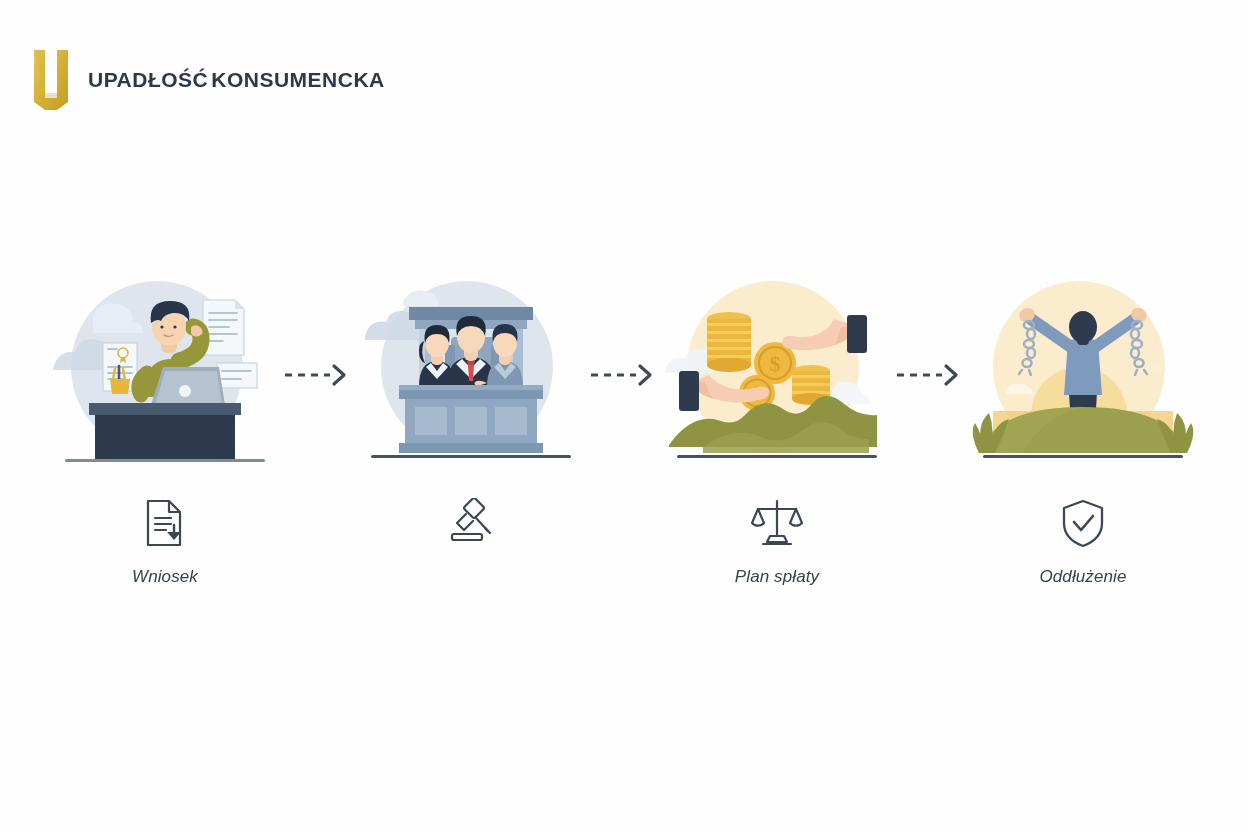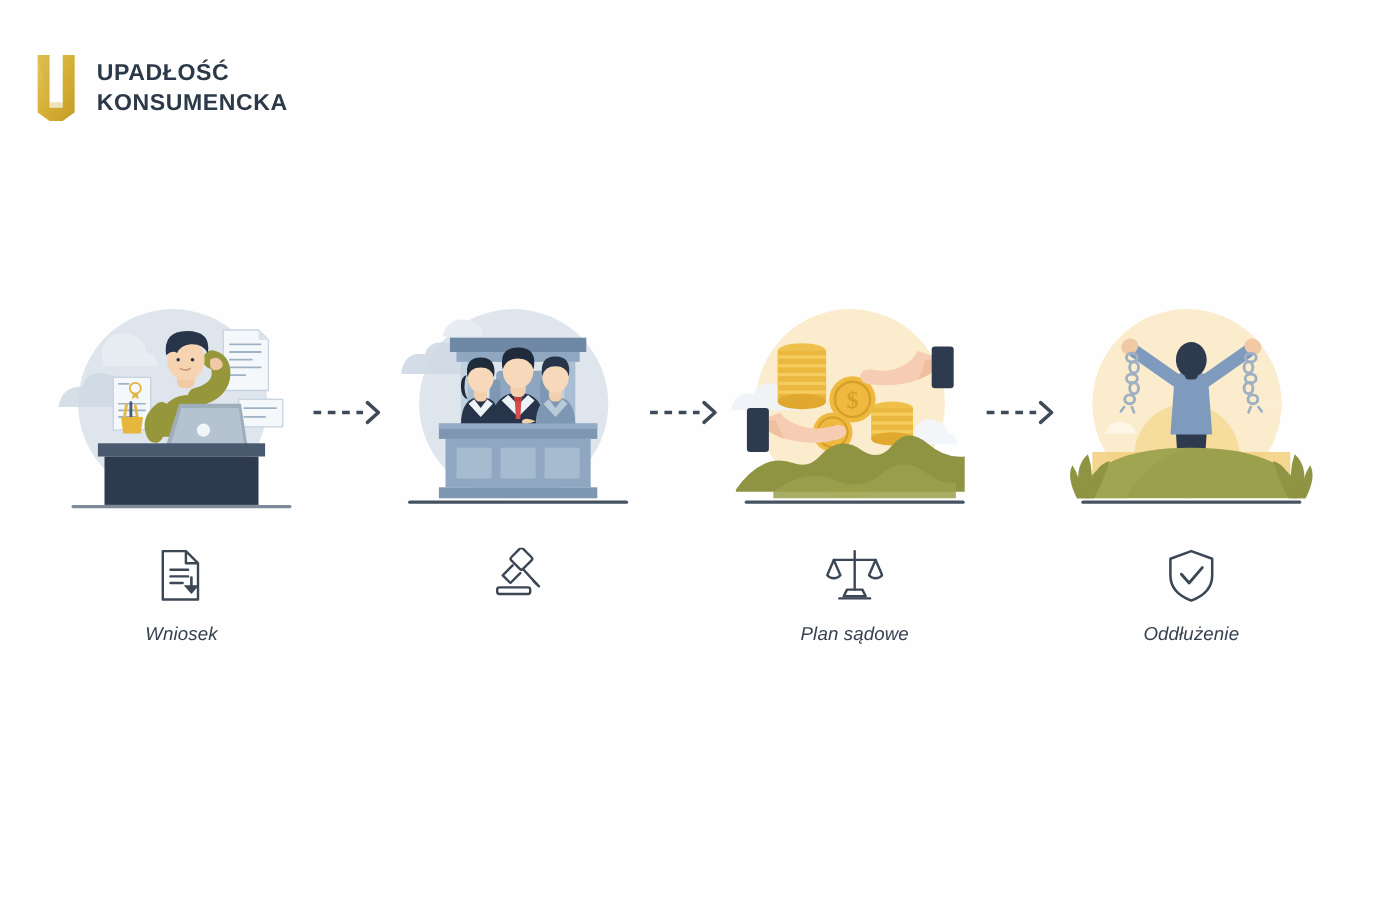--- a/index.html
+++ b/index.html
@@ -22,21 +22,21 @@
     position: absolute;
     left: 34px;
     top: 50px;
     display: flex;
     align-items: center;
     gap: 20px;
   }
   .logo-mark { width: 34px; height: 60px; flex: none; }
   .logo-text {
     display: flex;
-    flex-direction: column;
+    flex-direction: row;
     gap: 3px;
   }
   .logo-line {
     font-size: 21px;
     font-weight: bold;
     letter-spacing: 0.5px;
     color: #2c3949;
     line-height: 1.12;
   }
 
@@ -366,21 +366,21 @@
           <g fill="none" stroke="#3c4756" stroke-width="2.2" stroke-linecap="round" stroke-linejoin="round">
             <line x1="26" y1="3" x2="26" y2="38"></line>
             <line x1="7" y1="11" x2="45" y2="11"></line>
             <path d="M7 11 l-6 14 a8 8 0 0 0 12 0 z"></path>
             <path d="M45 11 l-6 14 a8 8 0 0 0 12 0 z"></path>
             <path d="M19 38 h14 l3 6 h-20 z"></path>
             <line x1="12" y1="46" x2="40" y2="46"></line>
           </g>
         </svg>
       </div>
-      <div class="step-label">Plan sądowe</div>
+      <div class="step-label">Plan spłaty</div>
     </div>
 
     <div class="arrow">
       <svg width="72" height="26" viewBox="0 0 72 26">
         <line x1="3" y1="13" x2="48" y2="13" stroke="#3f4a59" stroke-width="3.2" stroke-linecap="butt" stroke-dasharray="7 6"></line>
         <path d="M52 4 l10 9 l-10 9" fill="none" stroke="#3f4a59" stroke-width="3.2" stroke-linecap="round" stroke-linejoin="round"></path>
       </svg>
     </div>
 
     <div class="step">

